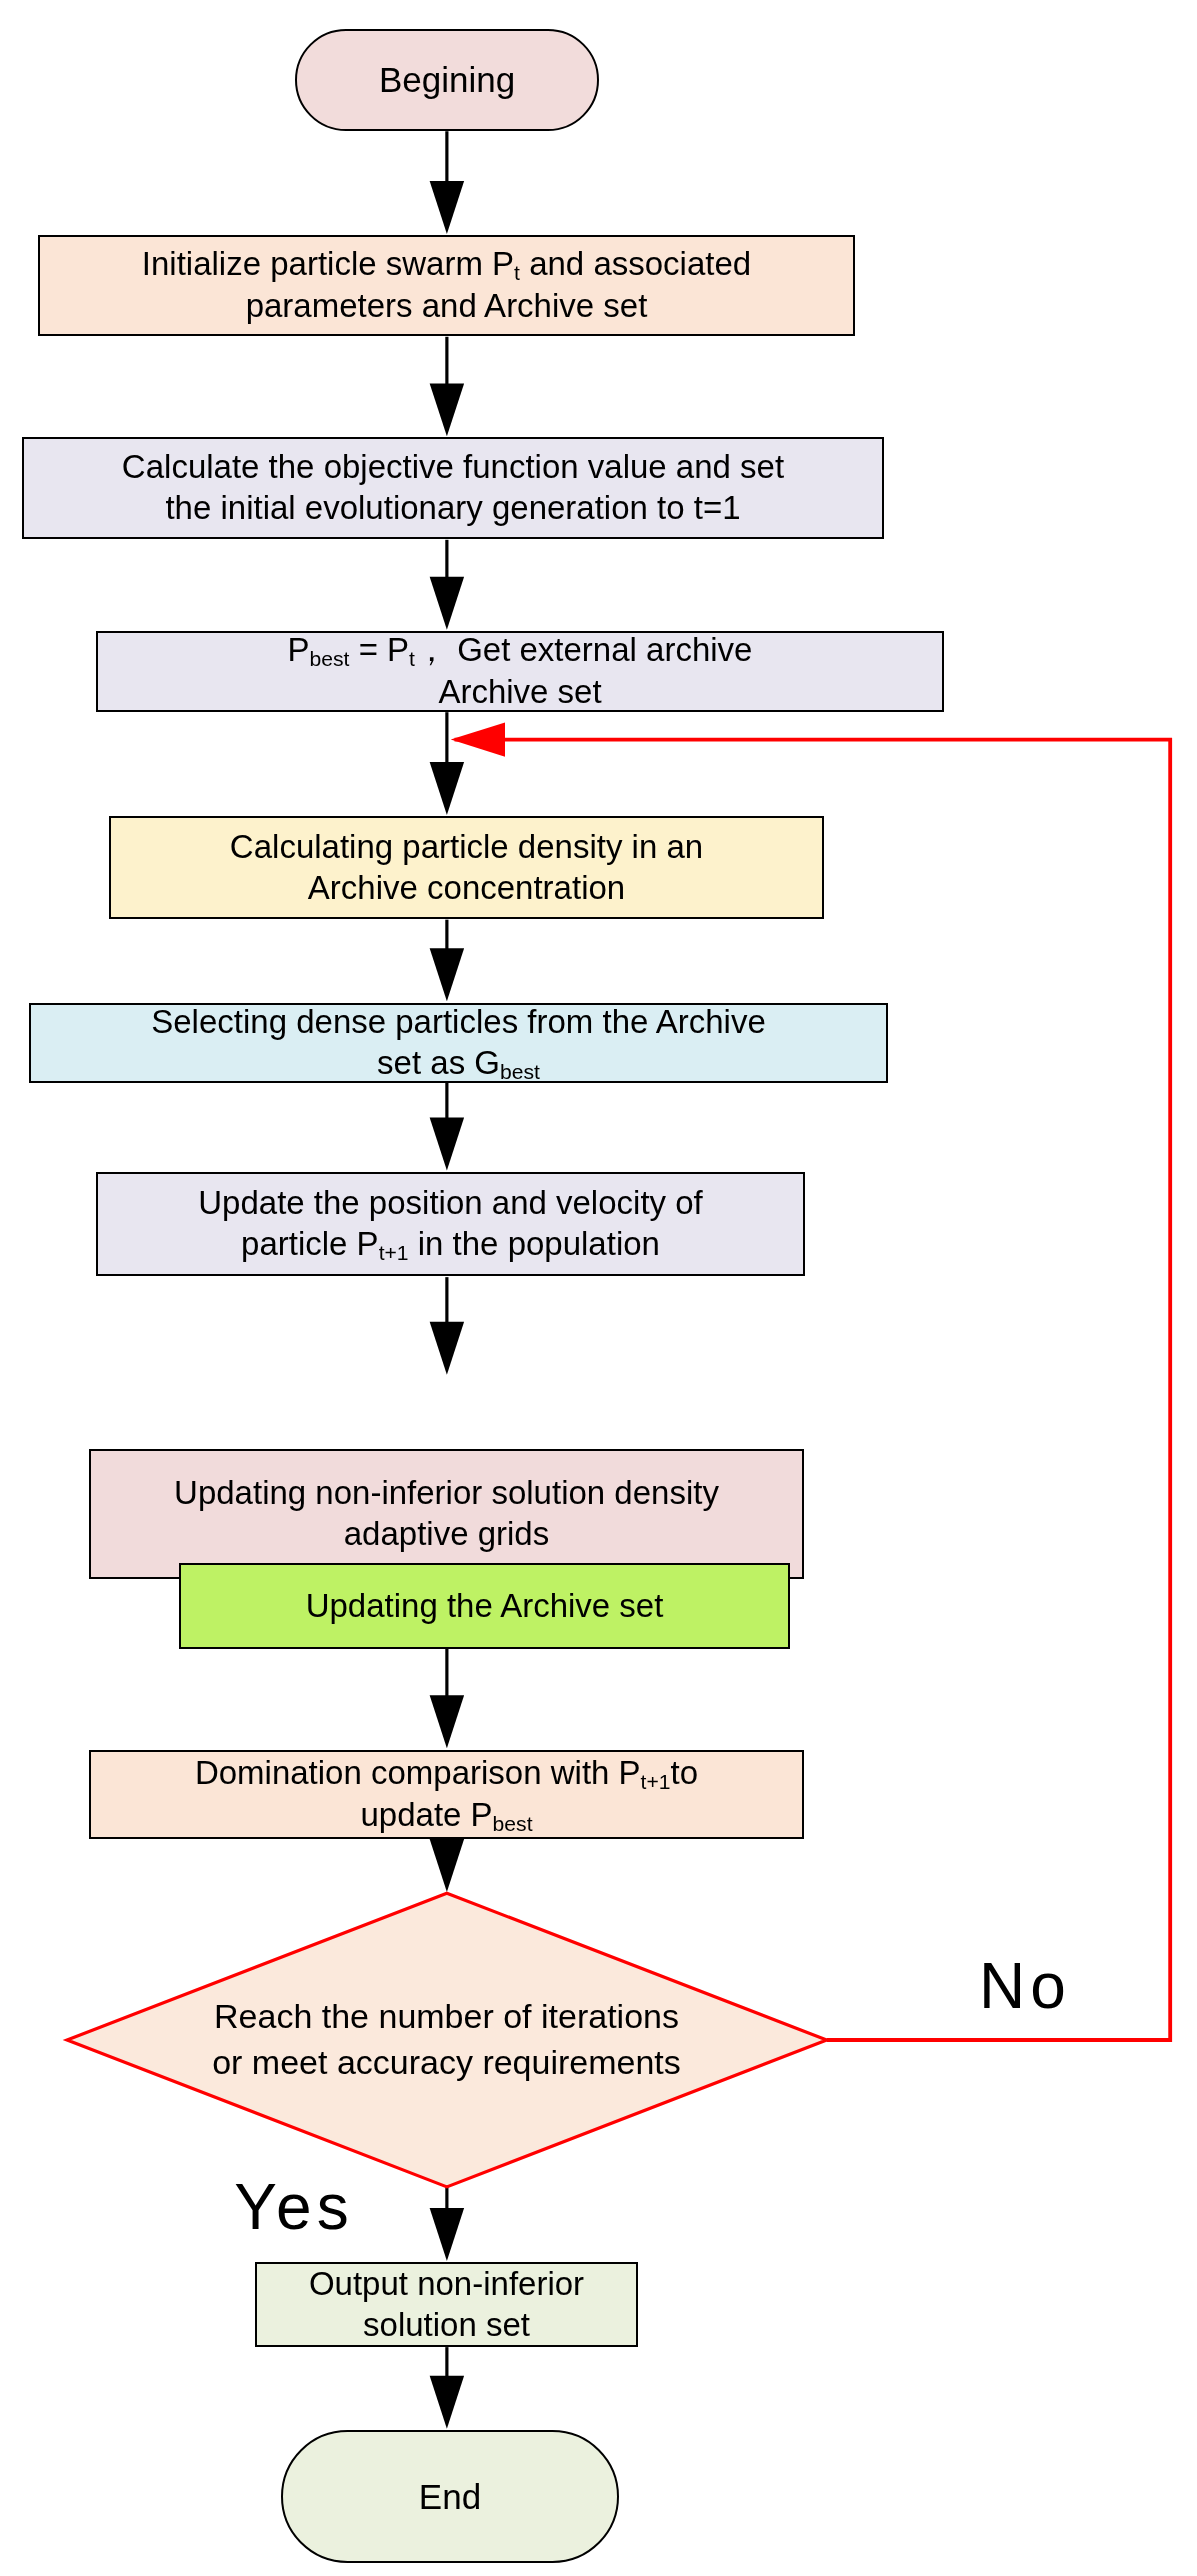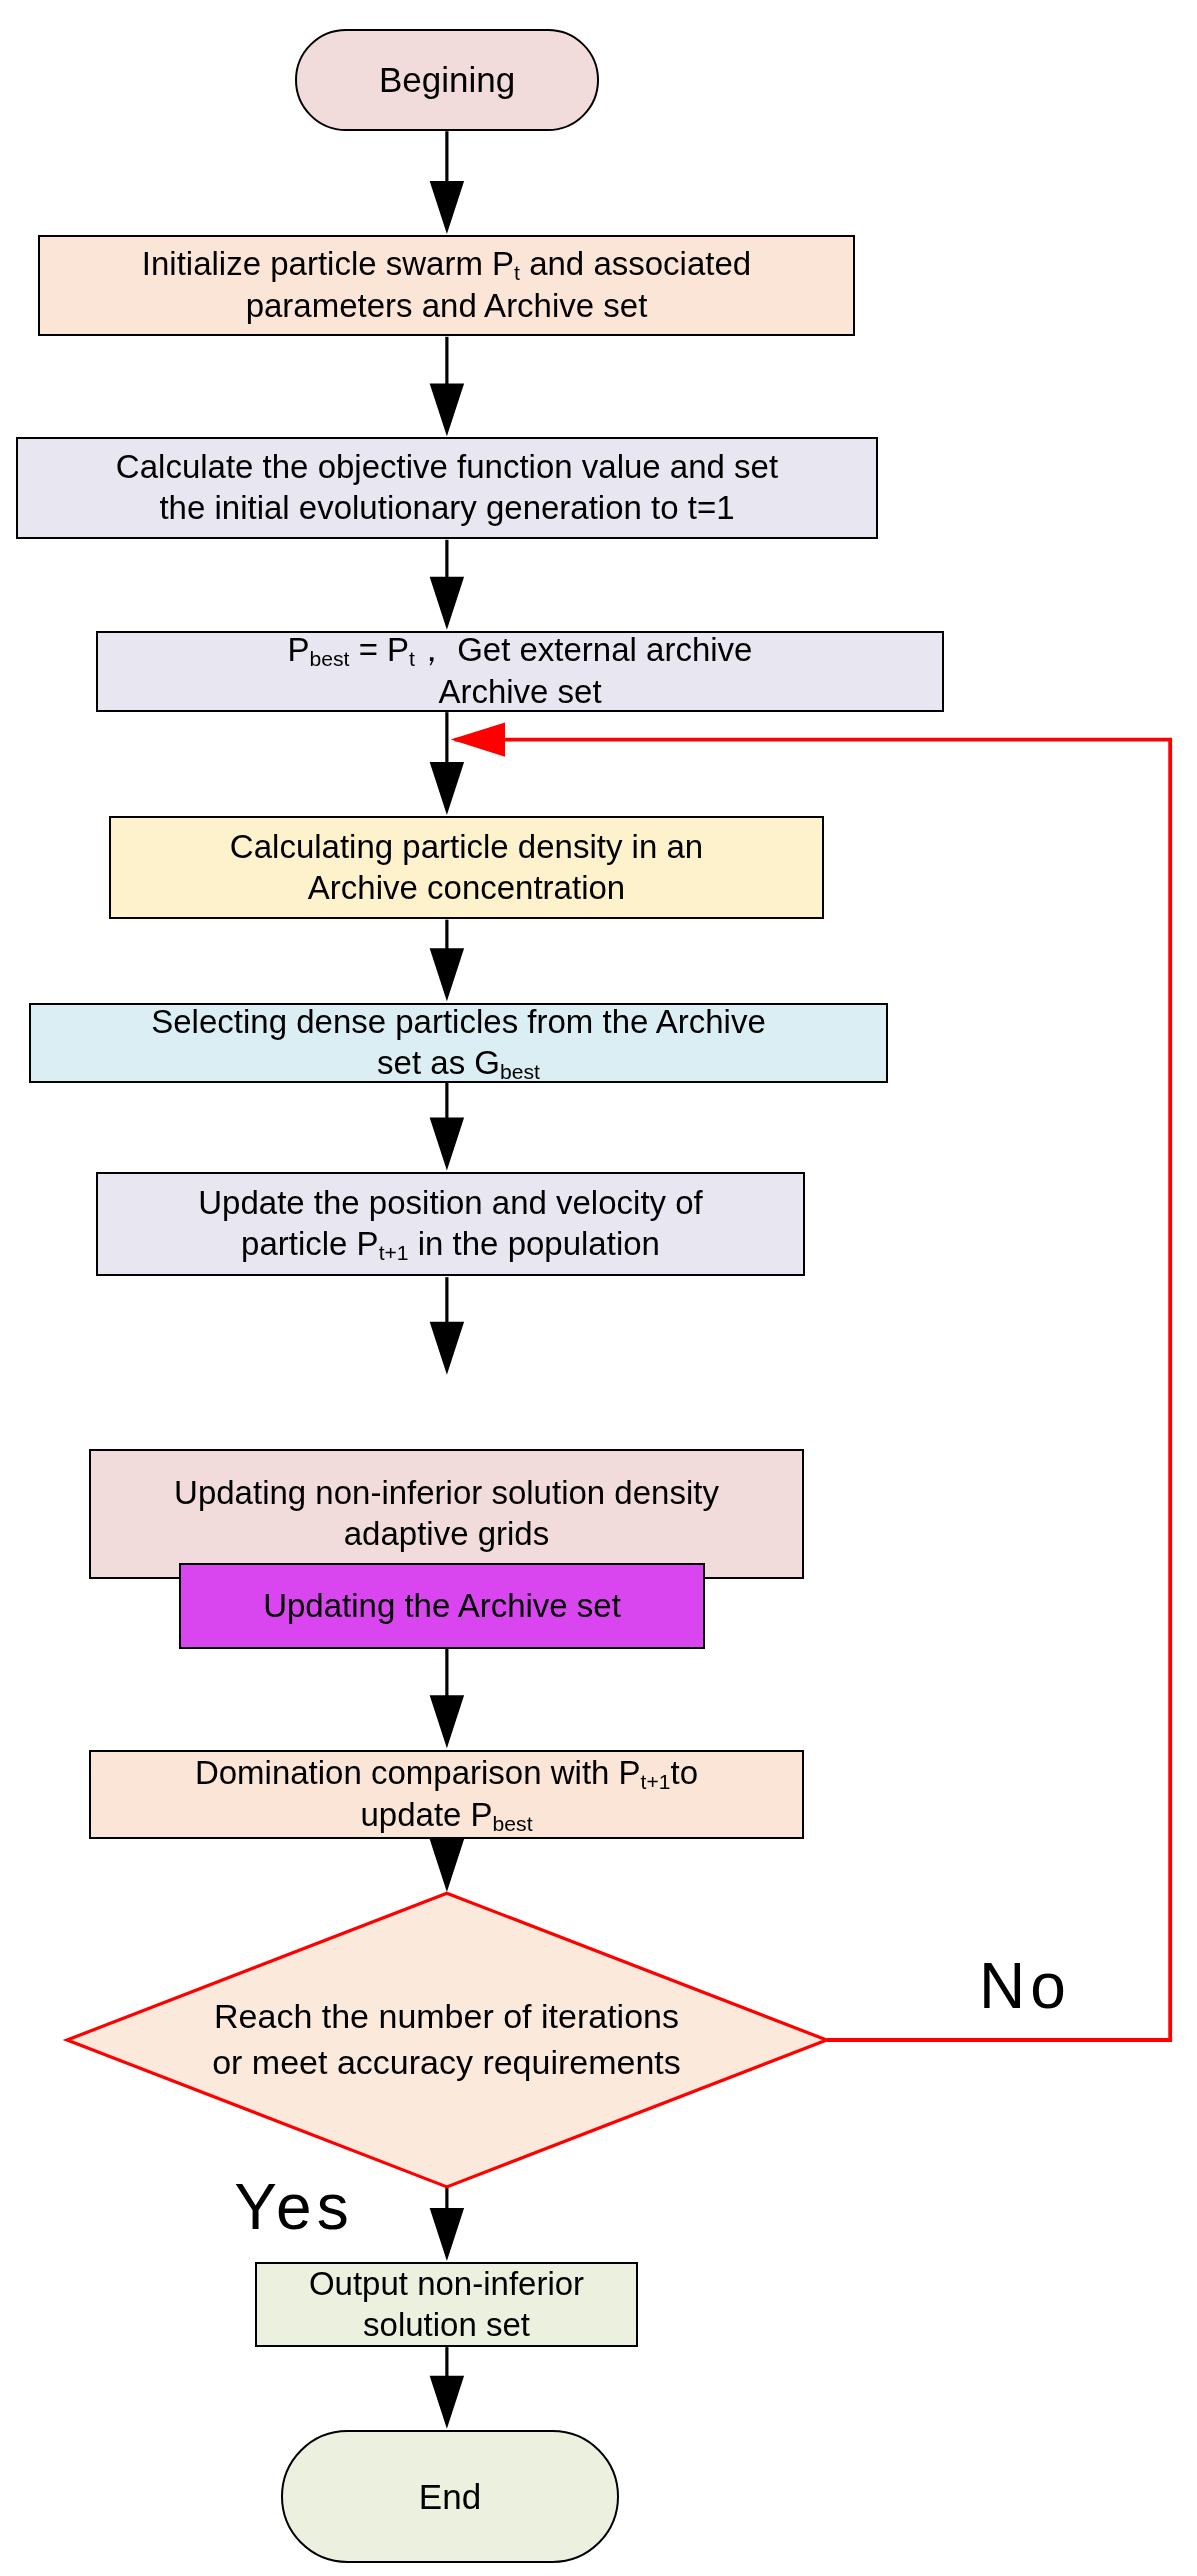--- a/index.html
+++ b/index.html
@@ -60,21 +60,21 @@
   </svg>
 
   <div class="node" style="left: 295px; top: 29px; width: 304px; height: 102px; border-radius: 51px; font-size: 35px; background-color: rgb(242, 220, 219);">
     <div class="lbl">Begining</div>
   </div>
 
   <div class="node" style="left: 38px; top: 235px; width: 817px; height: 101px; background-color: rgb(251, 229, 214); justify-content: center;">
     <div class="lbl"><span>Initialize particle swarm P</span><span class="sub">t</span><span> and associated</span><br><span>parameters and Archive set</span></div>
   </div>
 
-  <div class="node" style="left: 16px; top: 437px; width: 862px; height: 102px; background-color: rgb(232, 230, 240);">
+  <div class="node" style="left: 22px; top: 437px; width: 862px; height: 102px; background-color: rgb(232, 230, 240);">
     <div class="lbl"><span>Calculate the objective function value and set</span><br><span>the initial evolutionary generation to t=1</span></div>
   </div>
 
   <div class="node" style="left: 96px; top: 631px; width: 848px; height: 81px; background-color: rgb(232, 230, 240);">
     <div class="lbl"><span>P</span><span class="sub">best</span><span> = P</span><span class="sub">t</span><span>，  Get external archive</span><br><span>Archive set</span></div>
   </div>
 
   <div class="node" style="left: 89px; top: 816px; width: 715px; height: 103px; background-color: rgb(253, 242, 204); margin-left: 20px;">
     <div class="lbl"><span>Calculating particle density in an</span><br><span>Archive concentration</span></div>
   </div>
@@ -84,21 +84,21 @@
   </div>
 
   <div class="node" style="left: 96px; top: 1172px; width: 709px; height: 104px; background-color: rgb(232, 230, 240);">
     <div class="lbl"><span>Update the position and velocity of</span><br><span>particle P</span><span class="sub">t+1</span><span> in the population</span></div>
   </div>
 
   <div class="node" style="left: 89px; top: 1449px; width: 715px; height: 130px; background-color: rgb(241, 219, 219);">
     <div class="lbl"><span>Updating non-inferior solution density</span><br><span>adaptive grids</span></div>
   </div>
 
-  <div class="node" style="left: 179px; top: 1563px; width: 526px; height: 86px; background-color: #d946ef;">
+  <div class="node" style="left: 179px; top: 1563px; width: 611px; height: 86px; background-color: #bef264;">
     <div class="lbl"><span>Updating the Archive set</span></div>
   </div>
 
   <div class="node" style="left: 89px; top: 1750px; width: 715px; height: 89px; background-color: rgb(251, 229, 214);">
     <div class="lbl"><span>Domination comparison with P</span><span class="sub">t+1</span><span>to</span><br><span>update P</span><span class="sub">best</span></div>
   </div>
 
   <div class="node plain" style="left:204px;top:1973px;width:485px;height:134px;font-size:34px;line-height:1.35;">
     <div class="lbl"><span>Reach the number of iterations</span><br><span>or meet accuracy requirements</span></div>
   </div>

